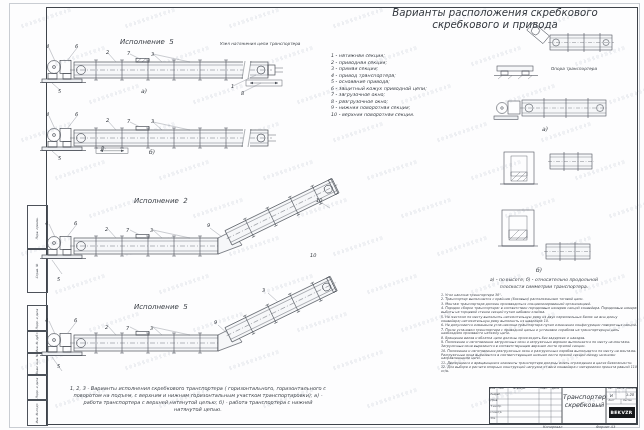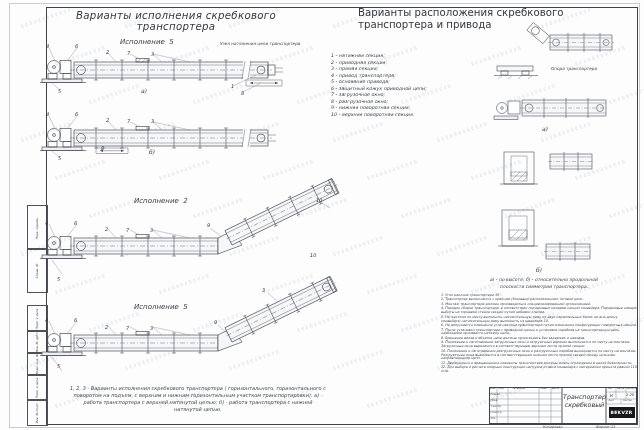--- a/index.html
+++ b/index.html
@@ -3,21 +3,21 @@
 <meta charset="utf-8">
 <style>
   html,body{margin:0;padding:0;background:#ffffff;width:644px;height:430px;overflow:hidden;}
   body{font-family:"DejaVu Sans",sans-serif;color:#2f343b;}
   #sheet{position:relative;width:644px;height:430px;background:#fdfdfe;}
   .abs{position:absolute;}
   svg{overflow:visible;display:block;}
   .outer-edge{position:absolute;left:9px;top:3px;width:629px;height:423px;border:1px solid #c9cdd3;}
   .frame{position:absolute;left:46px;top:7px;width:590px;height:416px;border:1px solid #3f444b;}
   .title-l{position:absolute;left:56px;top:10px;width:240px;text-align:center;font-size:10.2px;font-style:italic;letter-spacing:.3px;color:#33383f;}
-  .title-r{position:absolute;left:358px;top:7px;width:274px;text-align:left;font-size:10.2px;line-height:12px;color:#33383f;}
+  .title-r{position:absolute;left:358px;top:7px;width:274px;text-align:center;font-size:10.2px;line-height:12px;font-style:italic;color:#33383f;}
   .vlabel{position:absolute;font-size:7px;font-style:italic;white-space:pre;color:#33383f;}
   .sub{position:absolute;font-size:6px;font-style:italic;color:#33383f;}
   .tnote{position:absolute;font-size:4.2px;font-style:italic;color:#3a3f46;}
   .co{position:absolute;font-size:5px;font-style:italic;color:#33383f;line-height:5px;}
   .legend-item{font-size:4.8px;font-style:italic;line-height:6.5px;white-space:nowrap;color:#3a3f46;}
   .note-item{font-size:3.3px;font-style:italic;line-height:1.18;color:#41464d;margin-bottom:.6px;}
   .bcap{position:absolute;left:54px;top:385px;width:288px;text-align:center;font-size:5px;line-height:7px;font-style:italic;color:#3a3f46;}
   .rcap{position:absolute;left:450px;width:188px;text-align:center;font-size:4.5px;font-style:italic;color:#3a3f46;}
   .strip-box{position:absolute;left:27px;width:19px;border:1px solid #4d525a;display:flex;align-items:center;justify-content:center;}
   .strip-box span{transform:rotate(-90deg);white-space:nowrap;font-size:3px;font-style:italic;color:#4a4f57;}
@@ -131,24 +131,23 @@
   <div class="strip-box" style="top:352px;height:22px">
       <span>Взам. инв. №</span>
     </div>
   <div class="strip-box" style="top:374px;height:25px">
       <span>Подп. и дата</span>
     </div>
   <div class="strip-box" style="top:399px;height:25px">
       <span>Инв. № подл.</span>
     </div>
 
-  <div class="title-l">Варианты исполнения скребкового транспортера</div>
   <div class="title-r">
     <div>Варианты расположения скребкового</div>
-    <div>транспортера и привода</div>
+    <div>скребкового и привода</div>
   </div>
 
   <div class="vlabel" style="left:120px;top:38px">Исполнение  5</div>
   <div class="tnote" style="left:220px;top:41px">Узел натяжения цепи транспортера</div>
 
   <svg class="abs" style="left:40px;top:50px" width="260" height="46" viewBox="0 0 260 46">
     <g stroke="#4d525a" stroke-width="0.7" fill="none">
       <rect x="2" y="29" width="40" height="3.5" fill="#eef0f3"></rect>
       <line x1="0" y1="32.5" x2="46" y2="32.5"></line>
       <circle cx="14" cy="17" r="6.5"></circle>

